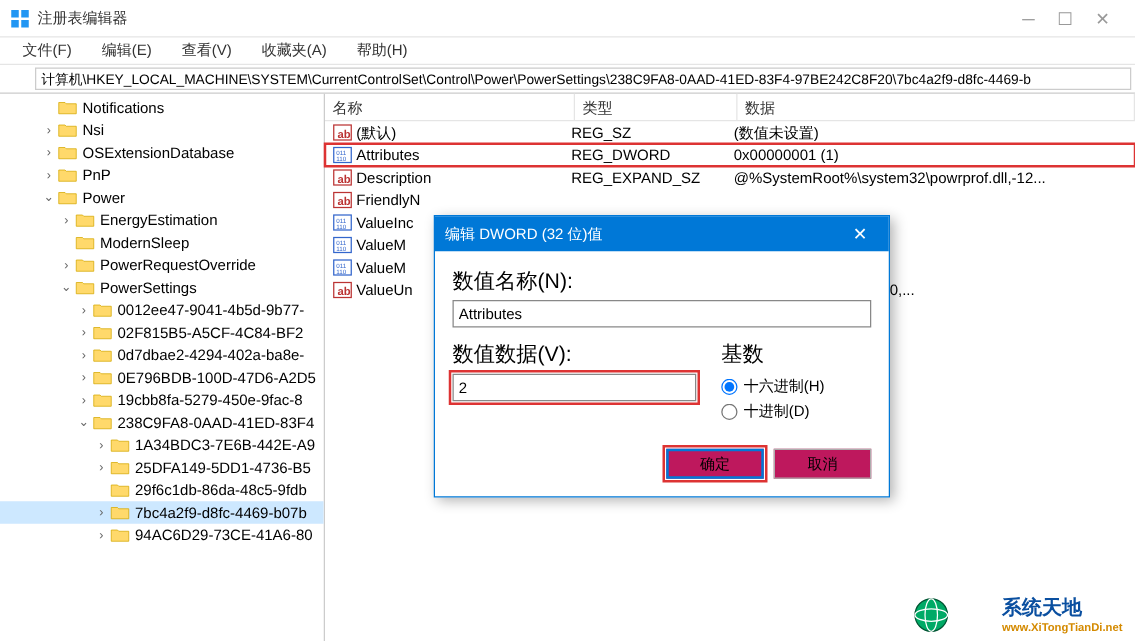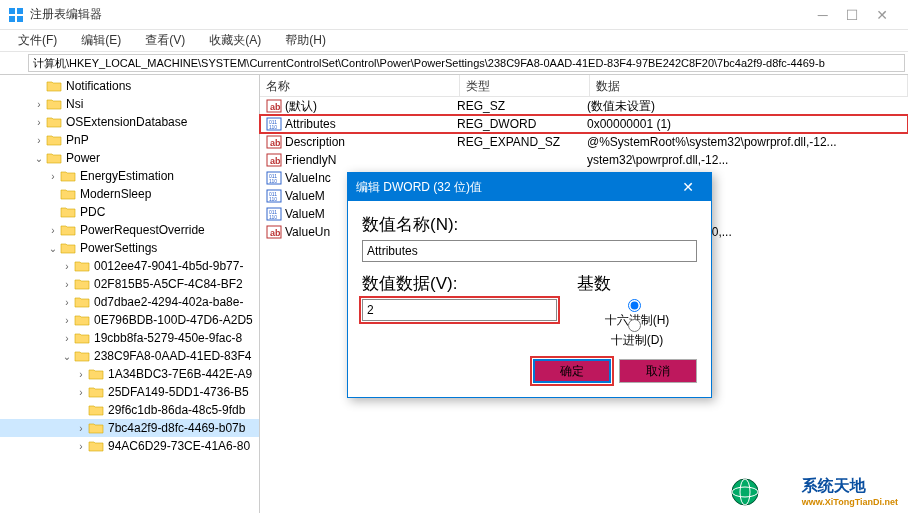--- a/index.html
+++ b/index.html
@@ -41,21 +41,21 @@
 .dialog { position: absolute; left: 347px; top: 172px; width: 365px; background: #fff; border: 1px solid #0078d7; box-shadow: 3px 3px 10px rgba(0,0,0,0.3); z-index: 10; }
 .dialog-title { background: #0078d7; color: #fff; height: 28px; display: flex; align-items: center; padding: 0 8px; font-size: 12px; }
 .dialog-title .tt { flex: 1; }
 .dialog-title .x { width: 30px; text-align: center; font-size: 14px; cursor: pointer; }
 .dialog-body { padding: 12px 14px; }
 .dialog-body label { display: block; font-size: 17px; margin-bottom: 4px; }
 .dialog-body input[type=text] { width: 100%; height: 22px; border: 1px solid #888; padding: 0 4px; font-size: 12px; margin-bottom: 10px; }
 .dialog-row { display: flex; gap: 20px; }
 .dialog-col1 { flex: 1; }
 .dialog-col2 { width: 120px; }
-.radio-row { display: flex; align-items: center; height: 20px; font-size: 12px; flex-direction: column; }
+.radio-row { display: flex; align-items: center; height: 20px; font-size: 12px; }
 .radio-row input { margin-right: 5px; }
 .dialog-buttons { display: flex; justify-content: flex-end; gap: 8px; padding: 8px 14px 14px; }
 .dialog-buttons button { width: 78px; height: 24px; font-size: 12px; background: #be185d; border: 1px solid #adadad; cursor: pointer; }
 .dialog-buttons button.ok { border: 2px solid #0078d7; }
 .redbox { outline: 2px solid #d33; outline-offset: 1px; }
 
 .watermark { position: absolute; right: 10px; bottom: 6px; display: flex; align-items: center; gap: 6px; z-index: 5; }
 .watermark .globe { width: 30px; height: 30px; }
 .watermark .txt { font-weight: bold; font-size: 16px; margin-left: 36px; }
 .watermark .txt .zh { color: #0a4fa0; }
@@ -153,29 +153,20 @@
       <div class="tree-item" style="padding-left: 46px;">
         <span class="twisty"></span>
         <span class="folder">
           <svg viewBox="0 0 16 14" width="16" height="14">
             <path d="M1 3 L6 3 L7 4 L15 4 L15 12 L1 12 Z" fill="#ffd96b" stroke="#d4a800" stroke-width="0.6"></path>
           </svg>
         </span>
         <span>ModernSleep</span>
       </div>
       <div class="tree-item" style="padding-left: 46px;">
-        <span class="twisty"></span>
-        <span class="folder">
-          <svg viewBox="0 0 16 14" width="16" height="14">
-            <path d="M1 3 L6 3 L7 4 L15 4 L15 12 L1 12 Z" fill="#ffd96b" stroke="#d4a800" stroke-width="0.6"></path>
-          </svg>
-        </span>
-        <span>PDC</span>
-      </div>
-      <div class="tree-item" style="padding-left: 46px;">
         <span class="twisty">›</span>
         <span class="folder">
           <svg viewBox="0 0 16 14" width="16" height="14">
             <path d="M1 3 L6 3 L7 4 L15 4 L15 12 L1 12 Z" fill="#ffd96b" stroke="#d4a800" stroke-width="0.6"></path>
           </svg>
         </span>
         <span>PowerRequestOverride</span>
       </div>
       <div class="tree-item" style="padding-left: 46px;">
         <span class="twisty">⌄</span>
@@ -338,21 +329,20 @@
           <div class="cell-name">
             <span class="rico">
               <svg viewBox="0 0 16 16" width="16" height="16">
                 <rect x="1" y="2" width="14" height="12" fill="#fff" stroke="#b33"></rect>
                 <text x="4" y="12" font-size="9" fill="#b33" font-weight="bold">ab</text>
               </svg>
             </span>
             <span>FriendlyN</span>
           </div>
           <div class="cell-type"></div>
-          <div class="cell-data">ystem32\powrprof.dll,-12...</div>
         </div>
         <div class="list-row">
           <div class="cell-name">
             <span class="rico">
               <svg viewBox="0 0 16 16" width="16" height="16">
                 <rect x="1" y="2" width="14" height="12" fill="#fff" stroke="#36c"></rect>
                 <text x="3" y="8" font-size="5" fill="#36c">011</text>
                 <text x="3" y="13" font-size="5" fill="#36c">110</text>
               </svg>
             </span>

